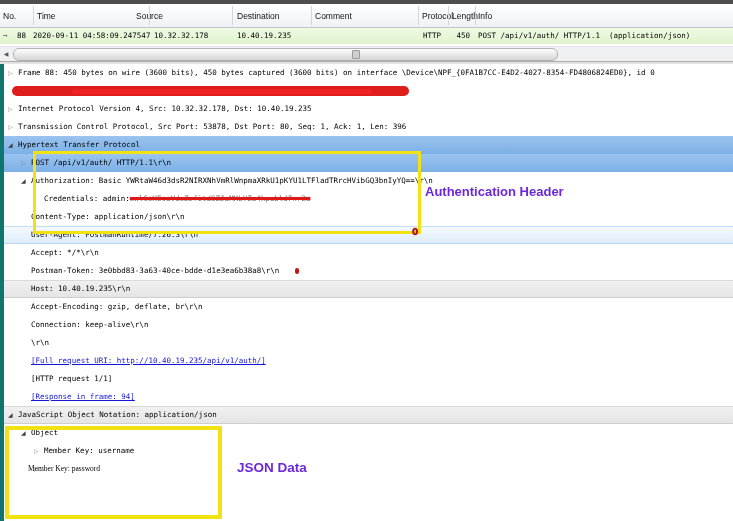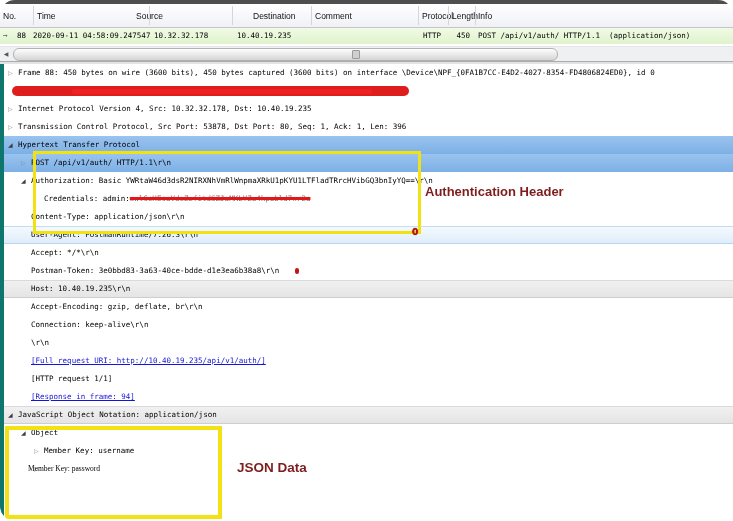--- a/index.html
+++ b/index.html
@@ -1,17 +1,17 @@
 <!DOCTYPE html>
 <html><head>
 <meta charset="utf-8">
 <style>
   html,body{margin:0;padding:0;background:#fff;}
   .screen{position:relative;width:733px;height:521px;background:#fff;overflow:hidden;
-          font-family:"DejaVu Sans Mono",monospace;border-radius:15px;}
+          font-family:"DejaVu Sans Mono",monospace;}
   
   .topstrip{position:absolute;left:0;top:0;width:733px;height:4px;background:#4e4e4e;}
   
   .plist-header{position:absolute;left:0;top:4px;width:733px;height:23px;
                 background:linear-gradient(#ffffff,#f0f1f6);border-bottom:1px solid #c6c6c6;}
   .col-label{position:absolute;top:7px;font-family:"Liberation Sans",sans-serif;font-size:8.5px;color:#111;white-space:pre;}
   .col-sep{position:absolute;top:2px;bottom:2px;width:1px;background:#d4d6dc;}
   
   .packet-row{position:absolute;left:0;top:28px;width:733px;height:16px;
               background:linear-gradient(#f0fae6,#dff3cc);font-size:7.5px;line-height:16px;color:#000;}
@@ -43,41 +43,41 @@
   .dtext{position:absolute;top:0;white-space:pre;}
   .link{color:#1515d6;text-decoration:underline;}
   .redbar{position:absolute;left:8px;top:4px;width:397px;height:10px;background:#de1d1d;border-radius:5px;}
   .redbar-b{position:absolute;left:60px;top:3px;width:300px;height:5px;background:#e22;border-radius:3px;}
   .cred-red{color:#6f6f6f;text-decoration:line-through;text-decoration-color:#e01818;
             text-decoration-thickness:3px;}
   
   .ybox{position:absolute;border:3px solid #f2e213;z-index:6;pointer-events:none;}
   #ybox-auth{left:33px;top:151px;width:382px;height:77px;}
   #ybox-json{left:5px;top:426px;width:209px;height:85px;border-width:4px;}
-  .red-label{position:absolute;color:#7f1d1d;font-family:"Liberation Sans",sans-serif;
+  .red-label{position:absolute;color:#6d28d9;font-family:"Liberation Sans",sans-serif;
              font-weight:bold;z-index:7;white-space:pre;}
   #auth-label{left:425px;top:184px;font-size:13px;}
   #json-label{left:237px;top:460px;font-size:13.5px;}
   #red-zero{position:absolute;left:412px;top:227px;color:#b80f0f;font-size:9px;font-weight:bold;
             z-index:7;font-family:"DejaVu Sans",sans-serif;text-shadow:0 0 1px #7a0000;}
   #red-dot{position:absolute;left:295px;top:268px;width:4px;height:6px;background:#c41414;
            border-radius:2px;z-index:7;}
 </style>
 </head>
 <body>
 
 <div class="screen">
 
   <div class="topstrip"></div>
 
   <div class="plist-header">
       <span class="col-label" style="left: 3px;">No.</span>
       <span class="col-label" style="left: 37px;">Time</span>
       <span class="col-label" style="left: 136px;">Source</span>
-      <span class="col-label" style="left: 253px;">Destination</span>
+      <span class="col-label" style="left: 237px;">Destination</span>
       <span class="col-label" style="left: 315px;">Comment</span>
       <span class="col-label" style="left: 422px;">Protocol</span>
       <span class="col-label" style="left: 452px;">Length</span>
       <span class="col-label" style="left: 478px;">Info</span>
       <span class="col-sep" style="left: 33px;"></span>
       <span class="col-sep" style="left: 149px;"></span>
       <span class="col-sep" style="left: 232px;"></span>
       <span class="col-sep" style="left: 311px;"></span>
       <span class="col-sep" style="left: 418px;"></span>
       <span class="col-sep" style="left: 448px;"></span>

